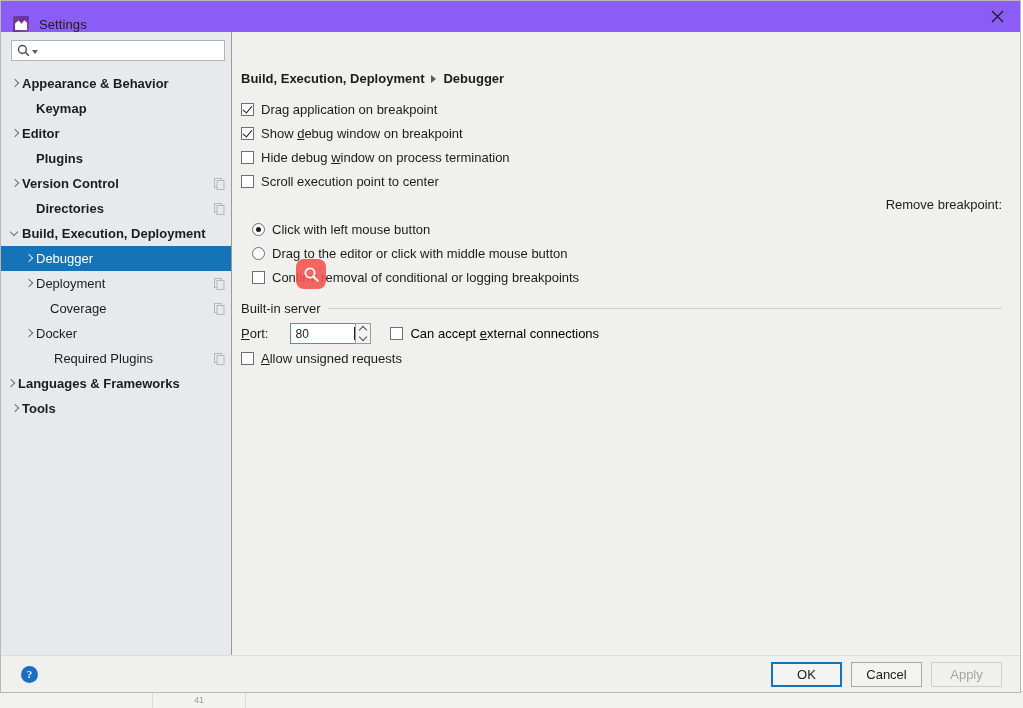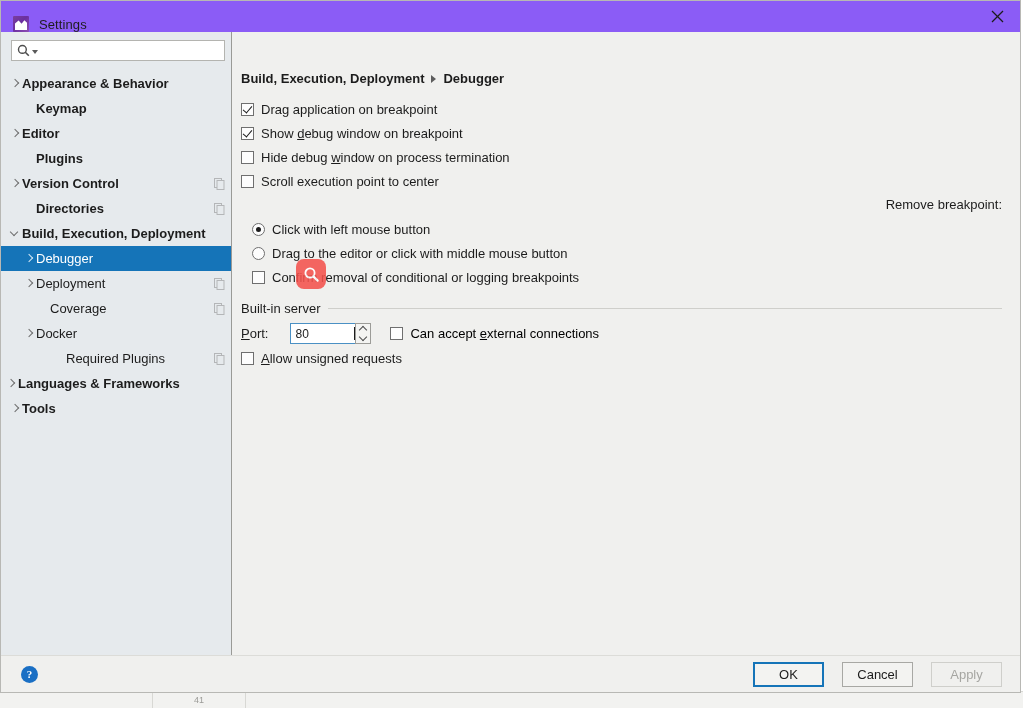--- a/index.html
+++ b/index.html
@@ -194,21 +194,21 @@
   .footer {
     height: 36px; flex: 0 0 36px; background: #f0f0ee; position: relative;
     display: flex; align-items: center; border-top: 1px solid #dcdcd8;
   }
   .help-btn {
     width: 17px; height: 17px; border-radius: 50%; margin-left: 20px;
     background: #1a6fc4; color: #ffffff; font-size: 11px; font-weight: bold;
     display: flex; align-items: center; justify-content: center;
     font-family: "Liberation Serif", serif; cursor: default;
   }
-  .btns { margin-left: auto; display: flex; align-items: center; gap: 18px; margin-right: 18px; }
+  .btns { margin-left: auto; display: flex; align-items: center; gap: 9px; margin-right: 18px; }
   .btn {
     min-width: 71px; height: 25px; padding: 0 14px; font-size: 13px;
     background: #f3f3f1; border: 1px solid #a8a8a4; color: #1c1c1c;
     display: flex; align-items: center; justify-content: center;
     box-sizing: border-box; cursor: default; font-family: "Liberation Sans", sans-serif;
   }
   .btn.primary { border: 2px solid #1574b8; }
   .btn.disabled { color: #a6a6a2; background: #f0f0ee; border-color: #cfcfcb; }
 </style>
 </head>
@@ -305,21 +305,21 @@
               <span class="label">Coverage</span>
               <svg class="copy-icon" viewBox="0 0 11 12">
                 <rect x="0.5" y="0.5" width="7" height="9" fill="none" stroke="#8d8d8d"></rect>
                 <rect x="3" y="2.5" width="7" height="9" fill="#e6eaed" stroke="#8d8d8d"></rect>
               </svg>
             </div>
             <div class="tree-row" style="padding-left: 22px;">
               <span class="arrow closed"></span>
               <span class="label">Docker</span>
             </div>
-            <div class="tree-row" style="padding-left: 52px; text-align: center;">
+            <div class="tree-row" style="padding-left: 40px; text-align: center;">
               <span class="arrow "></span>
               <span class="label">Required Plugins</span>
               <svg class="copy-icon" viewBox="0 0 11 12">
                 <rect x="0.5" y="0.5" width="7" height="9" fill="none" stroke="#8d8d8d"></rect>
                 <rect x="3" y="2.5" width="7" height="9" fill="#e6eaed" stroke="#8d8d8d"></rect>
               </svg>
             </div>
             <div class="tree-row bold" style="padding-left: 4px;">
               <span class="arrow closed"></span>
               <span class="label">Languages &amp; Frameworks</span>

